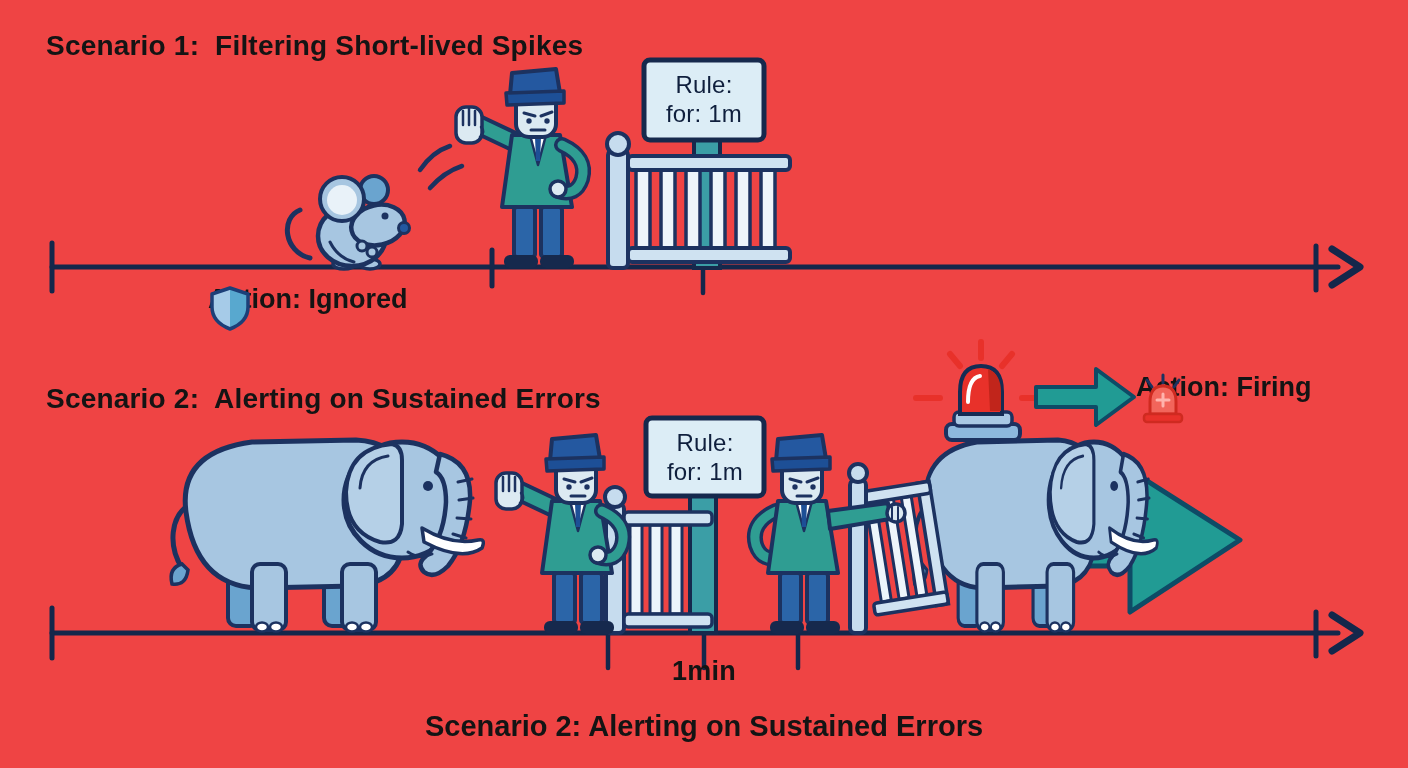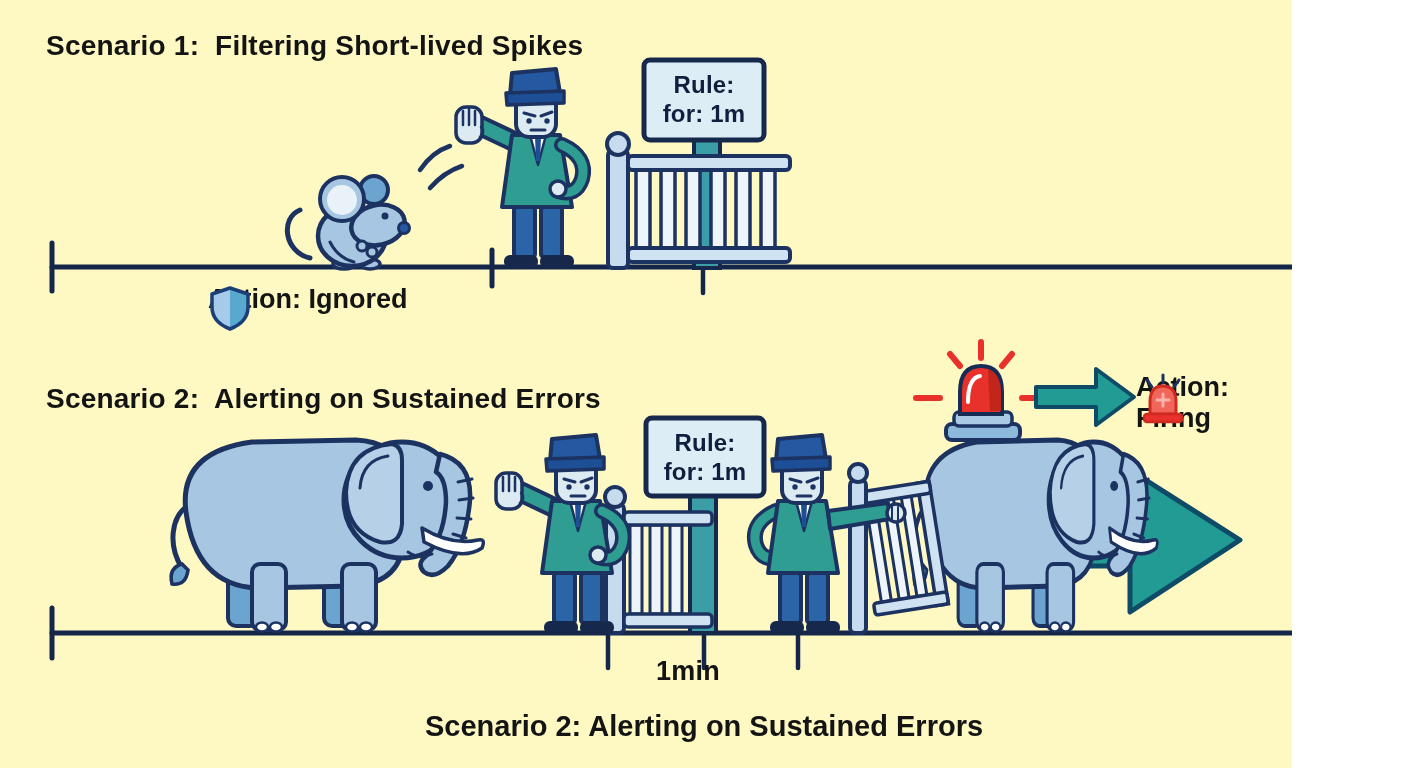--- a/index.html
+++ b/index.html
@@ -1,29 +1,29 @@
 <!DOCTYPE html>
 <html><head>
 <meta charset="utf-8">
 <style>
   html,body{margin:0;padding:0;background:#ffffff;}
   .stage{
-    position:relative;width:1292px;height:768px;overflow:hidden;
-    background:#fef9c3;
+    position:relative;width:1408px;height:768px;overflow:hidden;
+    background:#ef4444;
     font-family:"Liberation Sans","DejaVu Sans",sans-serif;
     color:#141414;
   }
   .stage svg{position:absolute;left:0;top:0;}
   .label{position:absolute;font-weight:700;color:#141414;letter-spacing:.2px;}
   .title{font-size:28px;white-space:pre;}
   .mid{font-size:27px;}
   .center{text-align:center;}
   .action-row{position:absolute;display:flex;align-items:center;gap:10px;font-weight:700;font-size:27px;}
   .sign-text{
-    position:absolute;text-align:center;font-weight:700;font-size:24px;
+    position:absolute;text-align:center;font-weight:400;font-size:24px;
     color:#0f1f3d;line-height:1.22;letter-spacing:.2px;
   }
   .caption{position:absolute;left:0;width:1408px;top:710px;text-align:center;font-weight:700;font-size:29px;}
 </style>
 </head>
 <body>
 
 <div class="stage">
 
   <svg width="1408" height="768" viewBox="0 0 1408 768">
@@ -240,17 +240,17 @@
         <path d="M11,8 L16,15"></path>
         <path d="M43,8 L38,15"></path>
       </g>
       <path d="M14,42 V30 Q14,14 27,14 Q40,14 40,30 V42 Z" fill="#f2655b" stroke="#cf2a20" stroke-width="3"></path>
       <path d="M27,22 V34 M21,28 H33" stroke="#ffb3ac" stroke-width="3" stroke-linecap="round"></path>
       <rect x="8" y="42" width="38" height="8" rx="3" fill="#e8312a" stroke="#cf2a20" stroke-width="2.5"></rect>
     </svg>
   </div>
 
 
-  <div class="label mid center" style="left:628px;top:656px;width:120px;">1min</div>
+  <div class="label mid center" style="left:644px;top:656px;width:120px;">1min</div>
 
   <div class="caption">Scenario 2: Alerting on Sustained Errors</div>
 
 </div>
 
 </body></html>

